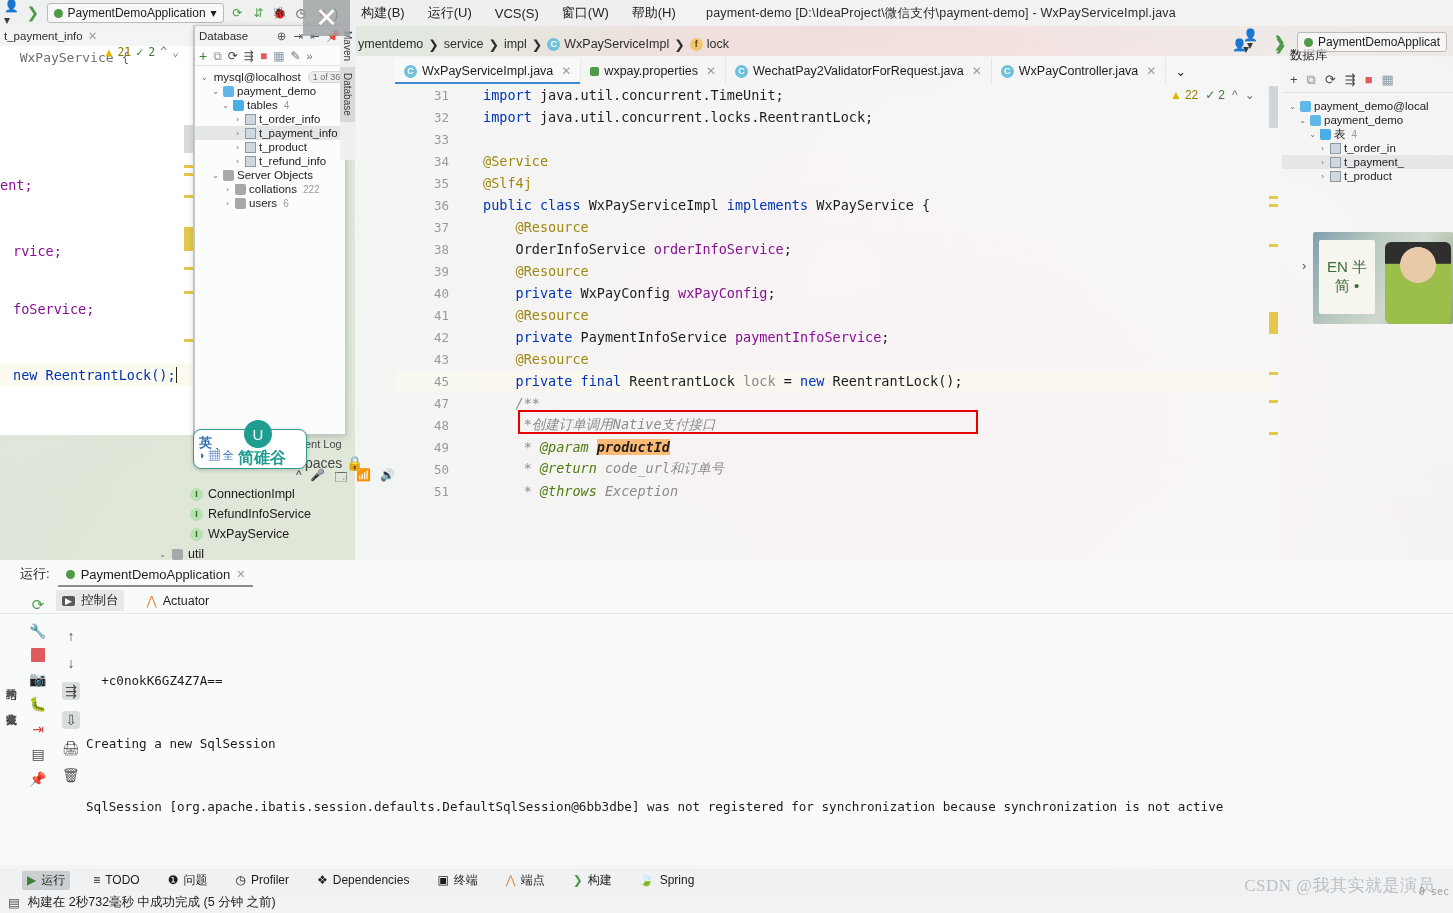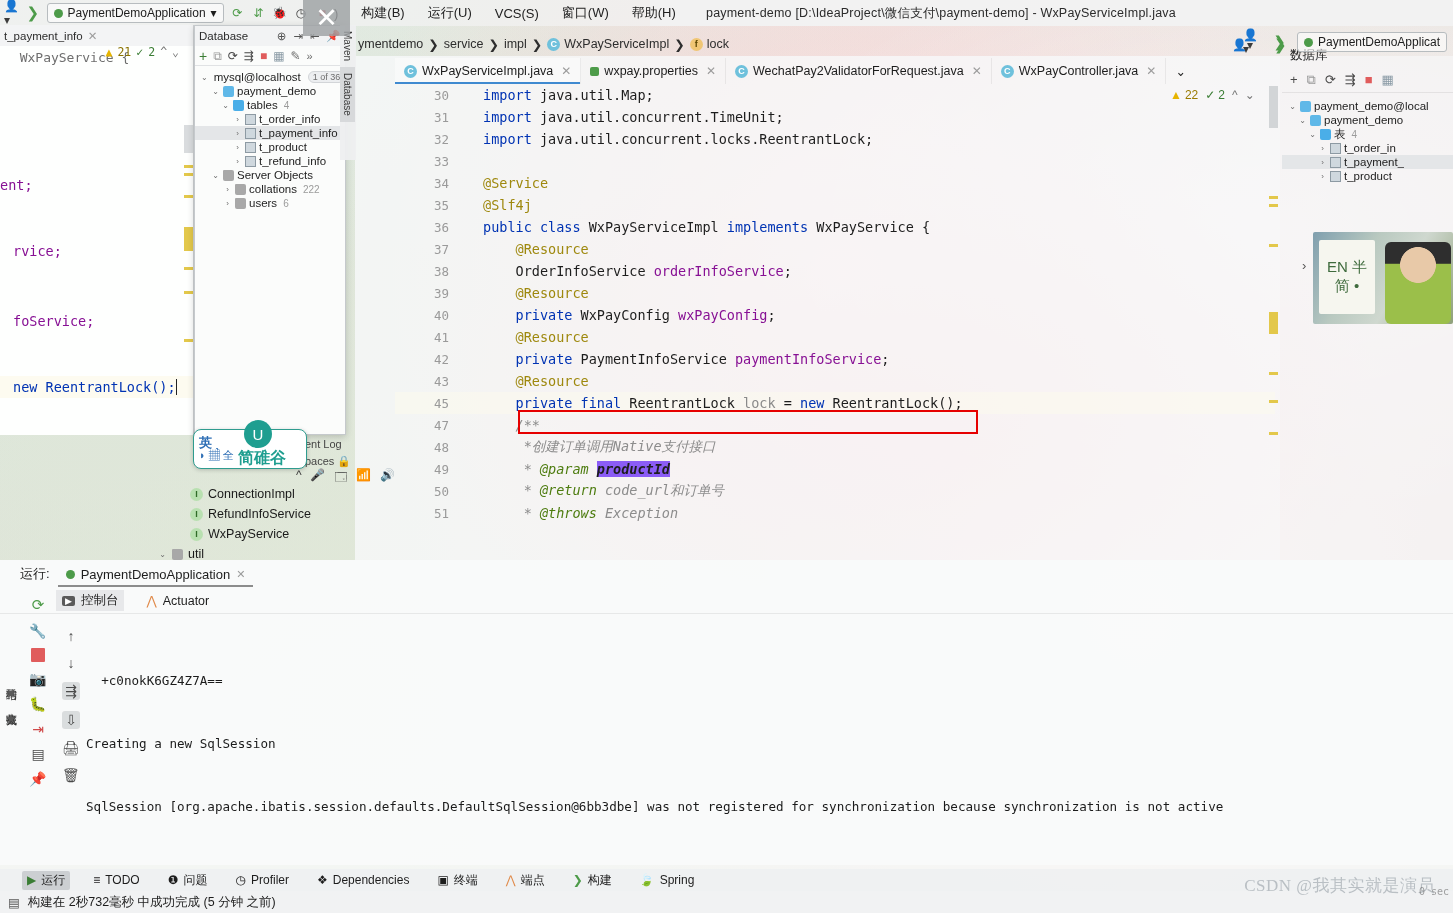--- a/index.html
+++ b/index.html
@@ -108,21 +108,21 @@
     width:62px; min-width:62px; text-align:right; padding-right:8px;
     color:#9a9a9a; font-size:12.5px; position:relative;
   }
   .code{ white-space:pre; padding-left:26px; }
   .kw{ color:#0033b3; }
   .ann{ color:#9e880d; }
   .fld{ color:#871094; }
   .cls{ color:#1d1d1d; }
   .doc{ color:#8c8c8c; font-style:italic;}
   .doctag{ color:#4d7c0f; font-style:italic; }
-  .docparam{ background:#8b5cf6; color:#1d1d1d; font-style:italic; font-weight:bold;}
+  .docparam{ background:#fdba74; color:#1d1d1d; font-style:italic; font-weight:bold;}
   .gray{ color:#8a8a8a;}
   .hl-line{ background:rgba(252,250,236,.55);}
   #redbox{
     position:absolute; left:518px; top:410px; width:460px; height:24px;
     border:2px solid #e60000; z-index:9; pointer-events:none;
   }
   .warnpill{ color:#9a7b00; display:flex;align-items:center;gap:3px;}
   .okpill{ color:#3a7d34; display:flex;align-items:center;gap:3px;}
 
   
@@ -368,24 +368,20 @@
   <span class="okpill">
     <span style="color:#3a7d34;">✓</span>
     <span>2</span>
   </span>
   <span style="color:#777;">^</span>
   <span style="color:#777;">⌄</span>
 </div>
 
 <div id="editor">
   <div class="cline">
-      <span class="gutter">30</span>
-      <span class="code"><span class="kw">import </span><span class="cls">java.util.Map;</span></span>
-    </div>
-  <div class="cline">
       <span class="gutter">31</span>
       <span class="code"><span class="kw">import </span><span class="cls">java.util.concurrent.TimeUnit;</span></span>
     </div>
   <div class="cline">
       <span class="gutter">32</span>
       <span class="code"><span class="kw">import </span><span class="cls">java.util.concurrent.locks.ReentrantLock;</span></span>
     </div>
   <div class="cline">
       <span class="gutter">33</span>
       <span class="code"></span>
@@ -552,21 +548,21 @@
     <div style="position:absolute;right:14px;top:20px;display:flex;align-items:center;gap:5px;font-size:11.5px;">
       <span style="color:#e6b400;">▲</span>
       <span style="color:#8a7200;">21</span>
       <span style="color:#3a7d34;">✓</span>
       <span style="color:#3a7d34;">2</span>
       <span style="color:#777;">^</span>
       <span style="color:#777;">⌄</span>
     </div>
     <div class="cl" style="margin-top:106px;padding-left:0;"><span class="fld">ent;</span></div>
     <div class="cl" style="margin-top:44px;"><span class="fld">rvice;</span></div>
-    <div class="cl" style="margin-top:48px;"><span class="fld">foService;</span></div>
+    <div class="cl" style="margin-top:36px;"><span class="fld">foService;</span></div>
     <div class="cl" style="margin-top:44px;background:rgba(252,250,236,.8);width:100%;">
       <span class="kw">new ReentrantLock();</span><span style="border-left:1px solid #222;height:16px;display:inline-block;"></span>
     </div>
   </div>
   <div id="ovlmk">
     <div class="mk" style="top:78px;height:28px;background:rgba(180,186,190,.5);"></div>
     <div class="mk" style="top:118px;background:#e3c84b;"></div>
     <div class="mk" style="top:126px;background:#e3c84b;"></div>
     <div class="mk" style="top:148px;background:#e3c84b;"></div>
     <div class="mk" style="top:180px;height:24px;background:#e3c84b;"></div>
@@ -669,21 +665,21 @@
 </div>
 <div id="tray">
   <span>^</span>
   <span>🎤</span>
   <span>🗔</span>
   <span>📶</span>
   <span>🔊</span>
 </div>
 
 <div style="position:absolute;left:305px;top:438px;z-index:10;font-size:11px;color:#444;">ent Log</div>
-<div style="position:absolute;left:305px;top:455px;z-index:10;font-size:11px;color:#444;">paces 🔒</div>
+<div style="position:absolute;left:305px;top:455px;z-index:10;font-size:14px;color:#444;">paces 🔒</div>
 
 <div id="runwin">
   <div class="hdr">
     <span>运行:</span>
     <div class="runtab">
       <span class="dot-green"></span>
       <span>PaymentDemoApplication</span>
       <span style="color:#9b9b9b;font-size:11px;">✕</span>
     </div>
   </div>

